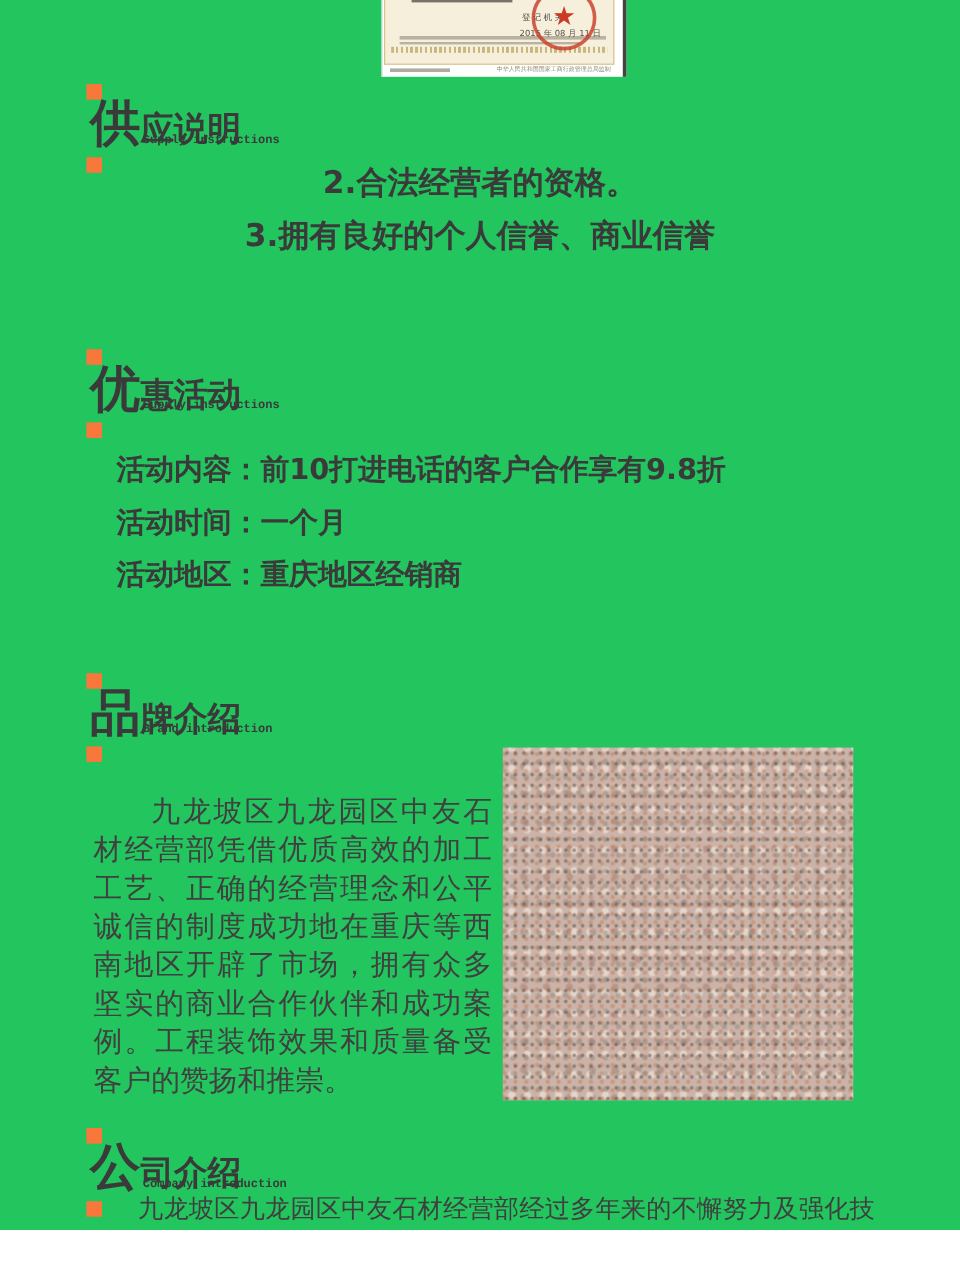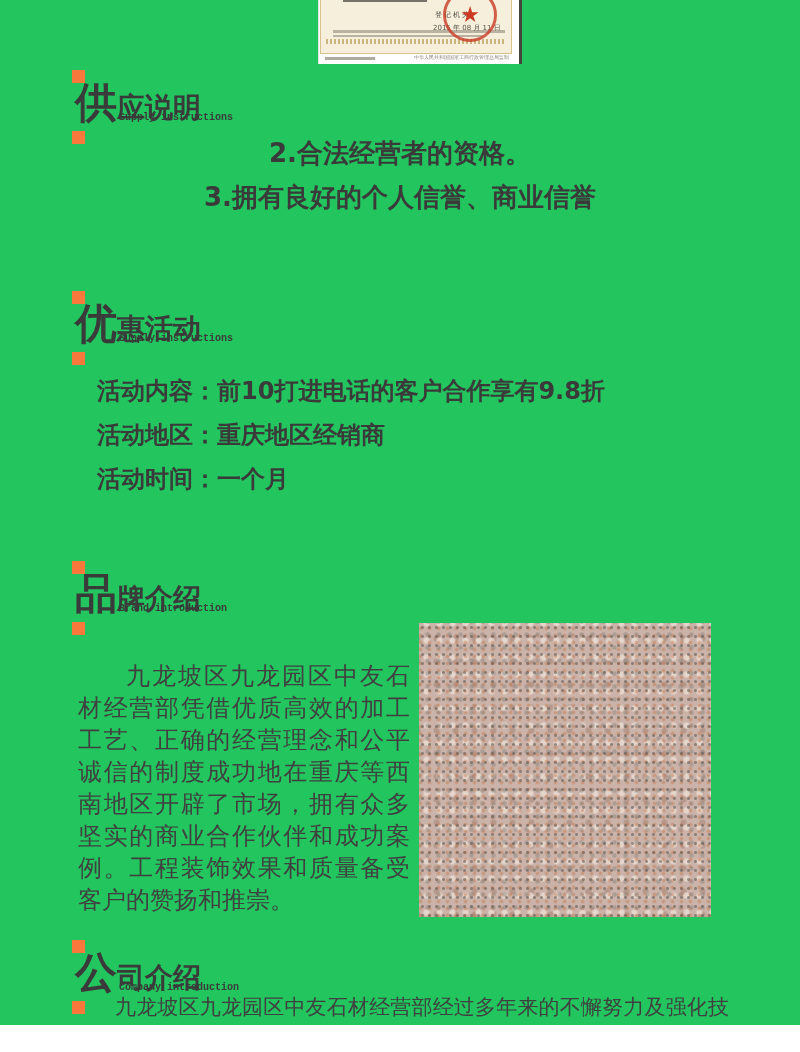--- a/index.html
+++ b/index.html
@@ -110,22 +110,22 @@
         <span class="zh-big">优</span><span class="zh-rest">惠活动</span>
         <span class="sub">Supply instructions</span>
       </span>
     </span>
     <span class="hl"></span>
     <span class="sq"></span>
   </div>
 
   <div class="promo">
     <p>活动内容：前10打进电话的客户合作享有9.8折</p>
+    <p>活动时间：一个月</p>
     <p>活动地区：重庆地区经销商</p>
-    <p>活动时间：一个月</p>
   </div>
 
   <div class="sec-h" style="top:557px">
     <span class="sq"></span>
     <span class="hl"></span>
     <span class="gap">
       <span class="sec-title">
         <span class="zh-big">品</span><span class="zh-rest">牌介绍</span>
         <span class="sub">Brand introduction</span>
       </span>

